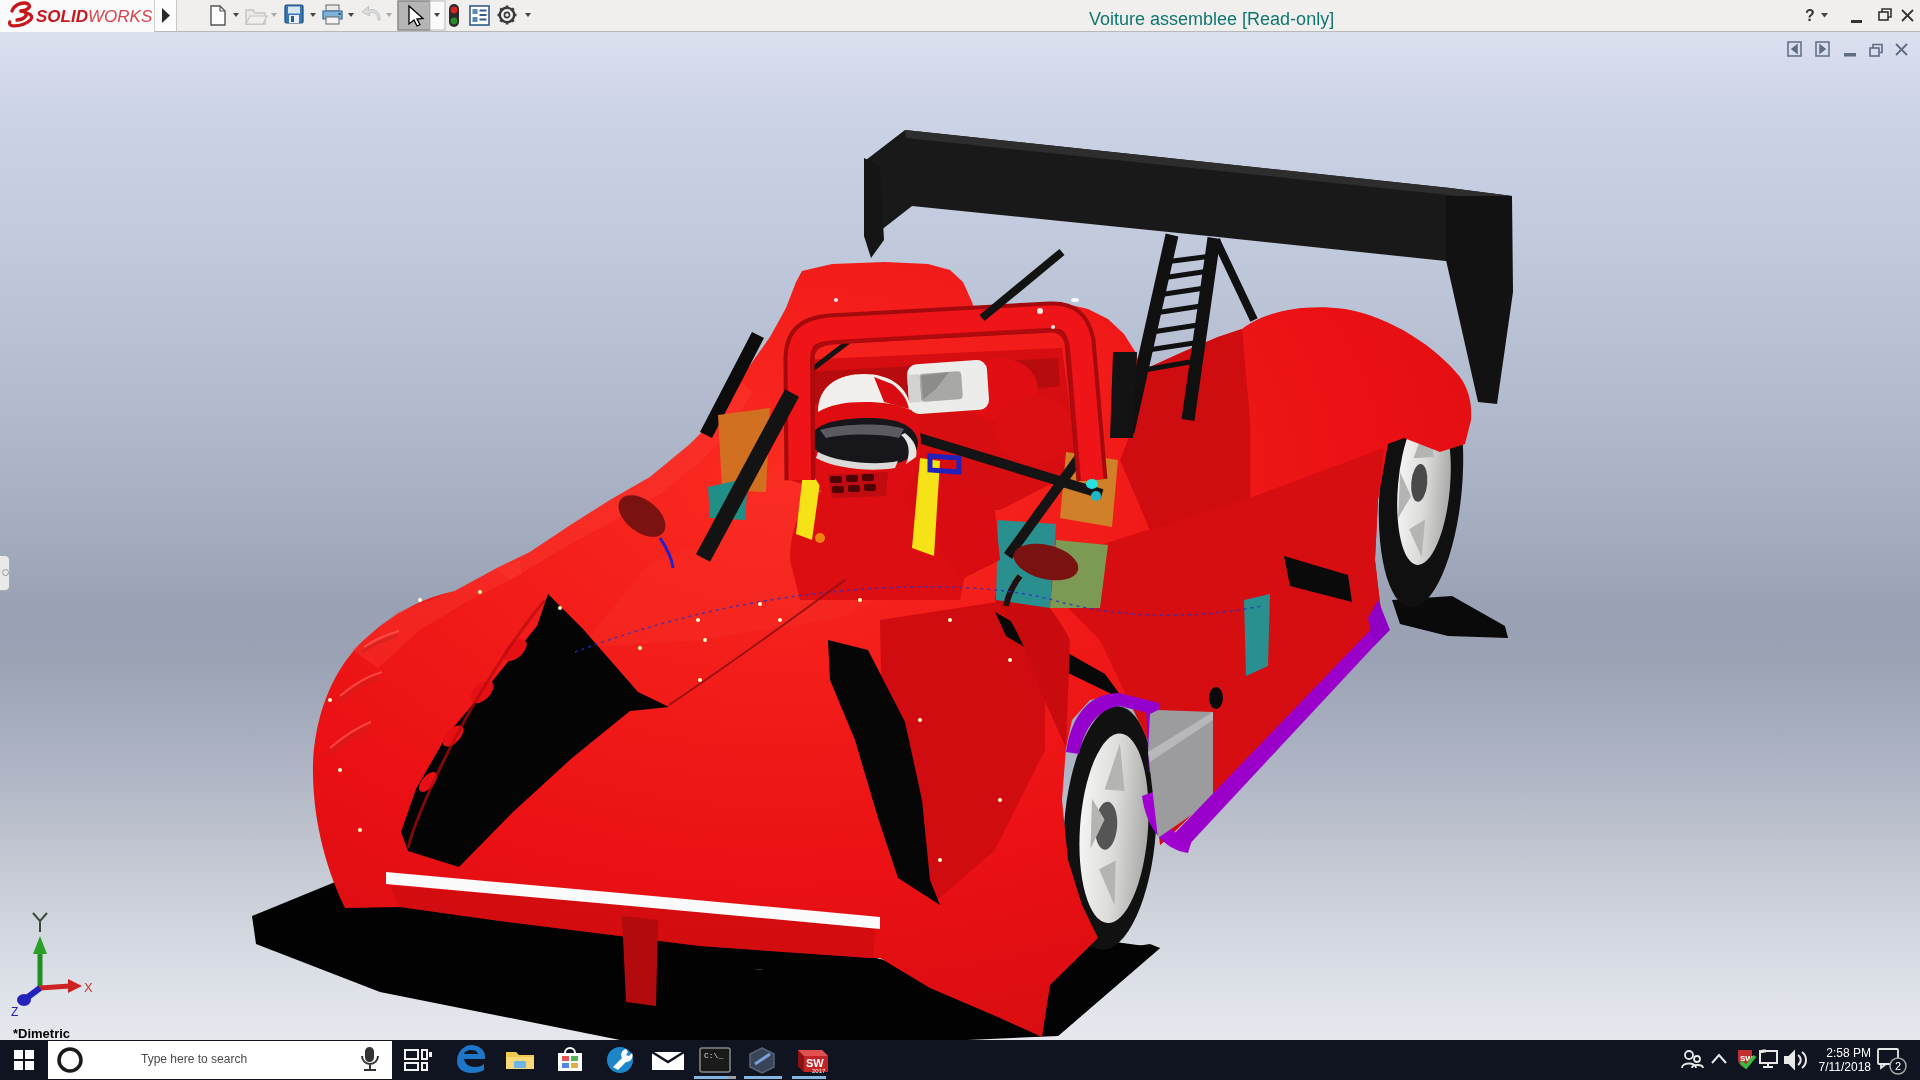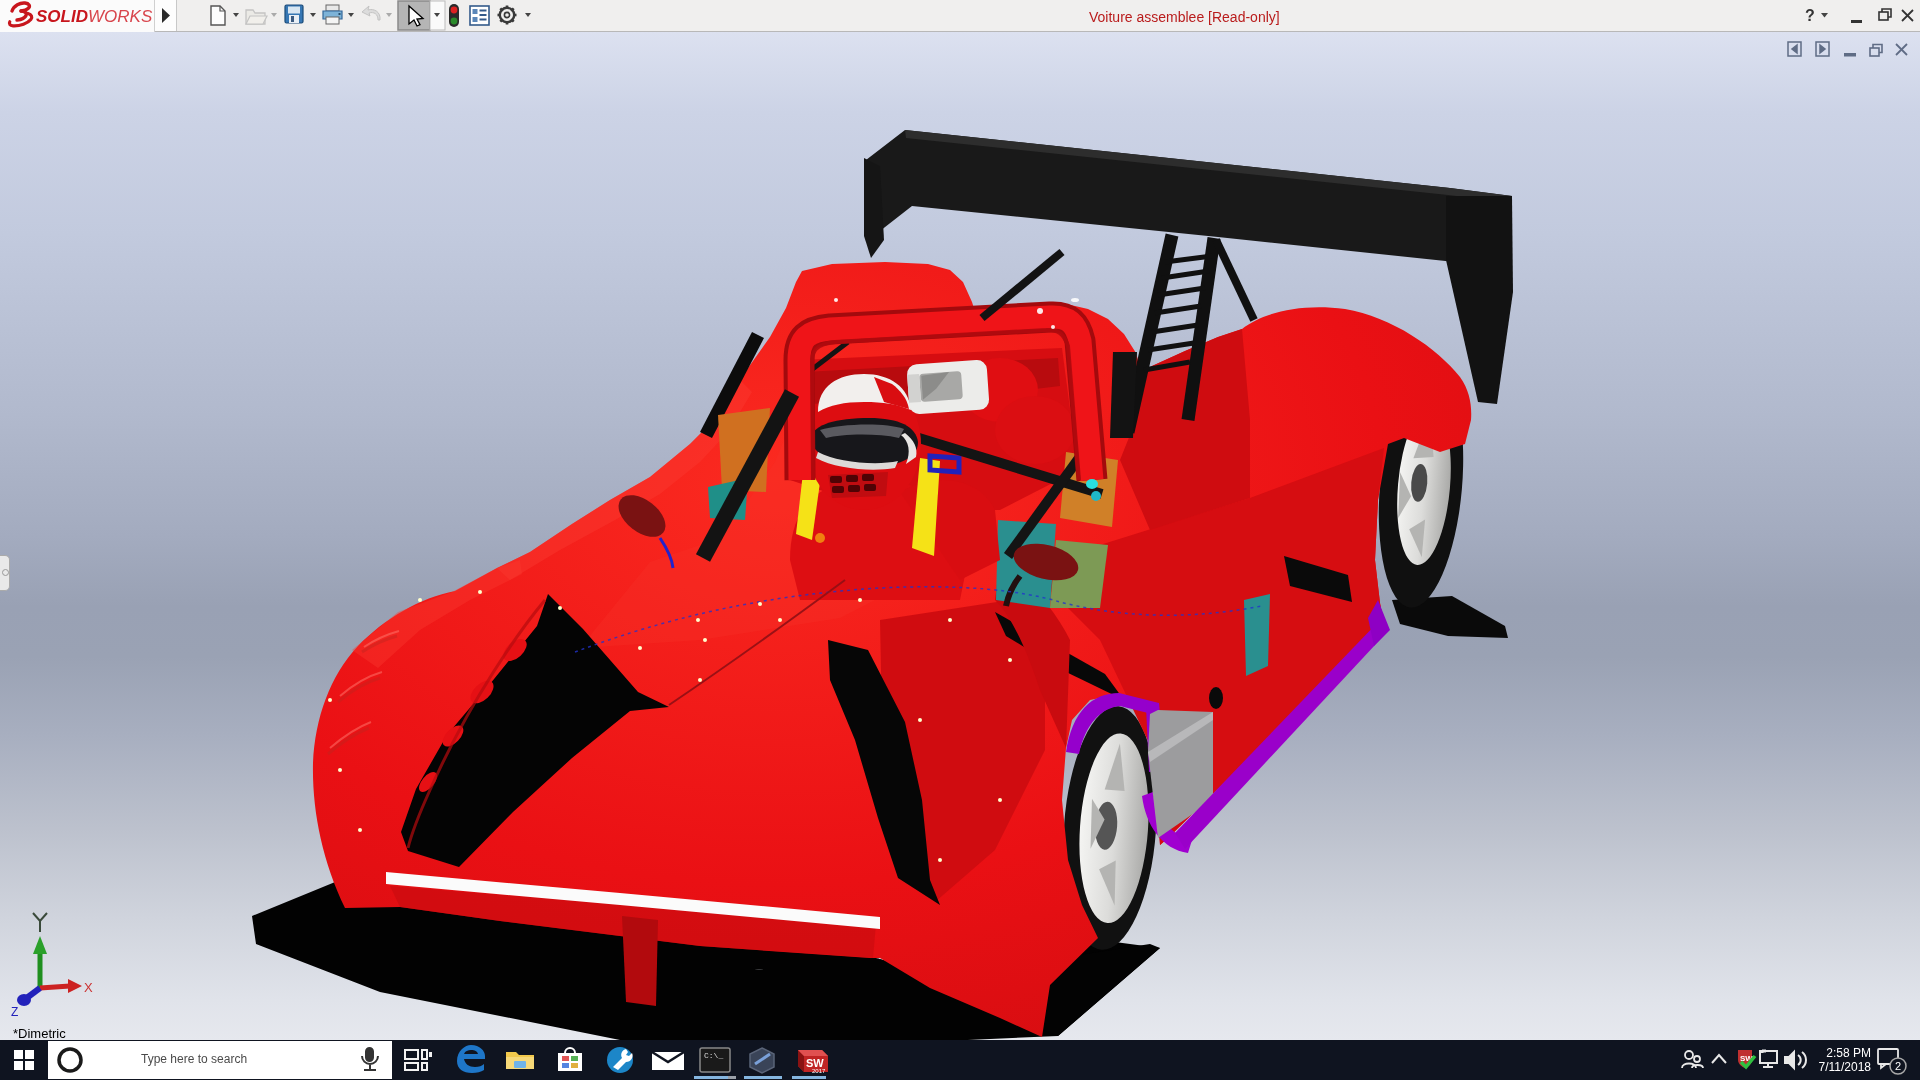--- a/index.html
+++ b/index.html
@@ -1,20 +1,20 @@
 <!DOCTYPE html>
 <html><head><meta charset="utf-8"><style>
 html,body{margin:0;padding:0;width:1920px;height:1080px;overflow:hidden;background:#fff;font-family:"Liberation Sans",sans-serif;}
 #titlebar{position:absolute;top:0;left:0;width:1920px;height:31px;background:#f0efee;border-bottom:1px solid #b8b8b8;}
 #logo{position:absolute;top:0;left:0;width:154px;height:48px;background:#fbfbfb;border-right:1px solid #d0d0d0;}
 #flyout{position:absolute;top:0;left:155px;width:21px;height:31px;background:#fdfdfd;border-right:1px solid #c8c8c8;}
-#title-text{position:absolute;top:9px;left:1089px;font-size:14px;color:#b91c1c;}
+#title-text{position:absolute;top:9px;left:1089px;font-size:18px;color:#0f766e;}
 #viewport{position:absolute;top:32px;left:0;width:1920px;height:1008px;
  background:linear-gradient(to bottom,#dce1f0 0%,#ccd3e6 8%,#c2cade 20%,#b1b9cd 38%,#a3abbf 50%,#99a1b4 57%,#9aa2b4 62%,#a8afc0 70%,#bcc1cd 79%,#d0d4dd 88%,#e0e3ea 96%,#e6e8ee 100%);}
-#dimetric{position:absolute;left:13px;top:1026px;font-size:13px;font-weight:normal;color:#000;text-align:right;}
+#dimetric{position:absolute;left:13px;top:1026px;font-size:13px;font-weight:bold;color:#000;text-align:right;}
 #taskbar{position:absolute;top:1040px;left:0;width:1920px;height:40px;background:#0f1420;}
 #searchbox{position:absolute;top:1041px;left:48px;width:344px;height:38px;background:#ffffff;}
 #search-text{position:absolute;top:1052px;left:98px;font-size:12px;color:#4a4a4a;margin-left:43px;}
 .u{position:absolute;top:1076px;height:3px;background:#85b6e0;}
 #tray-time{position:absolute;top:1046px;left:1805px;width:66px;text-align:right;color:#fff;font-size:12px;line-height:14px;}
 </style></head><body>
 <div id="titlebar"></div>
 <div id="logo">
 <svg width="154" height="31" viewBox="0 0 154 31">
  <g fill="none" stroke="#c8161d" stroke-linecap="round">

